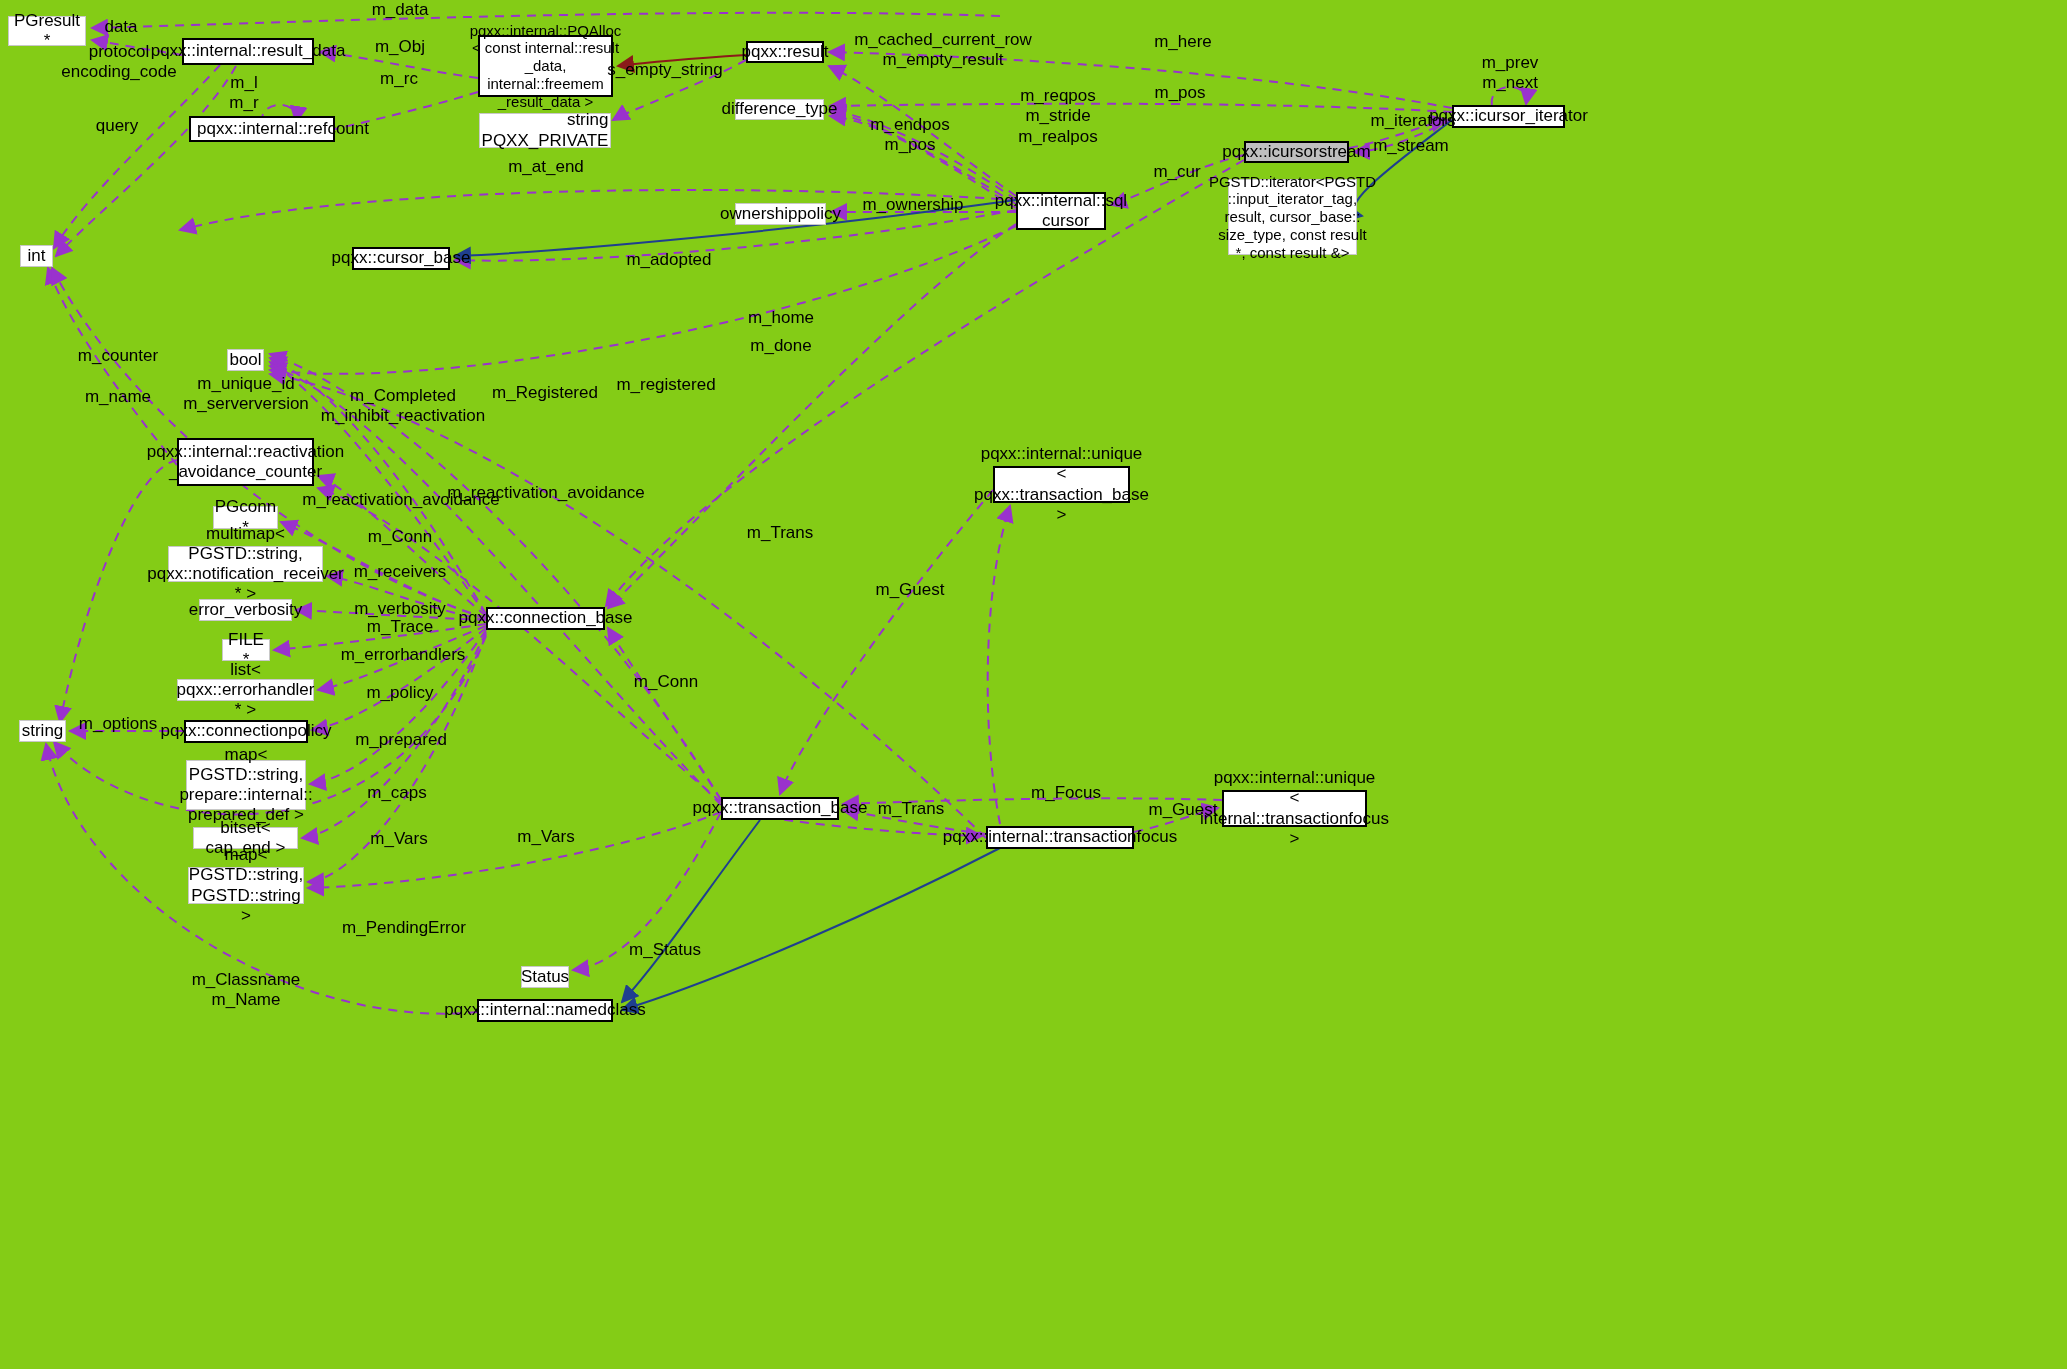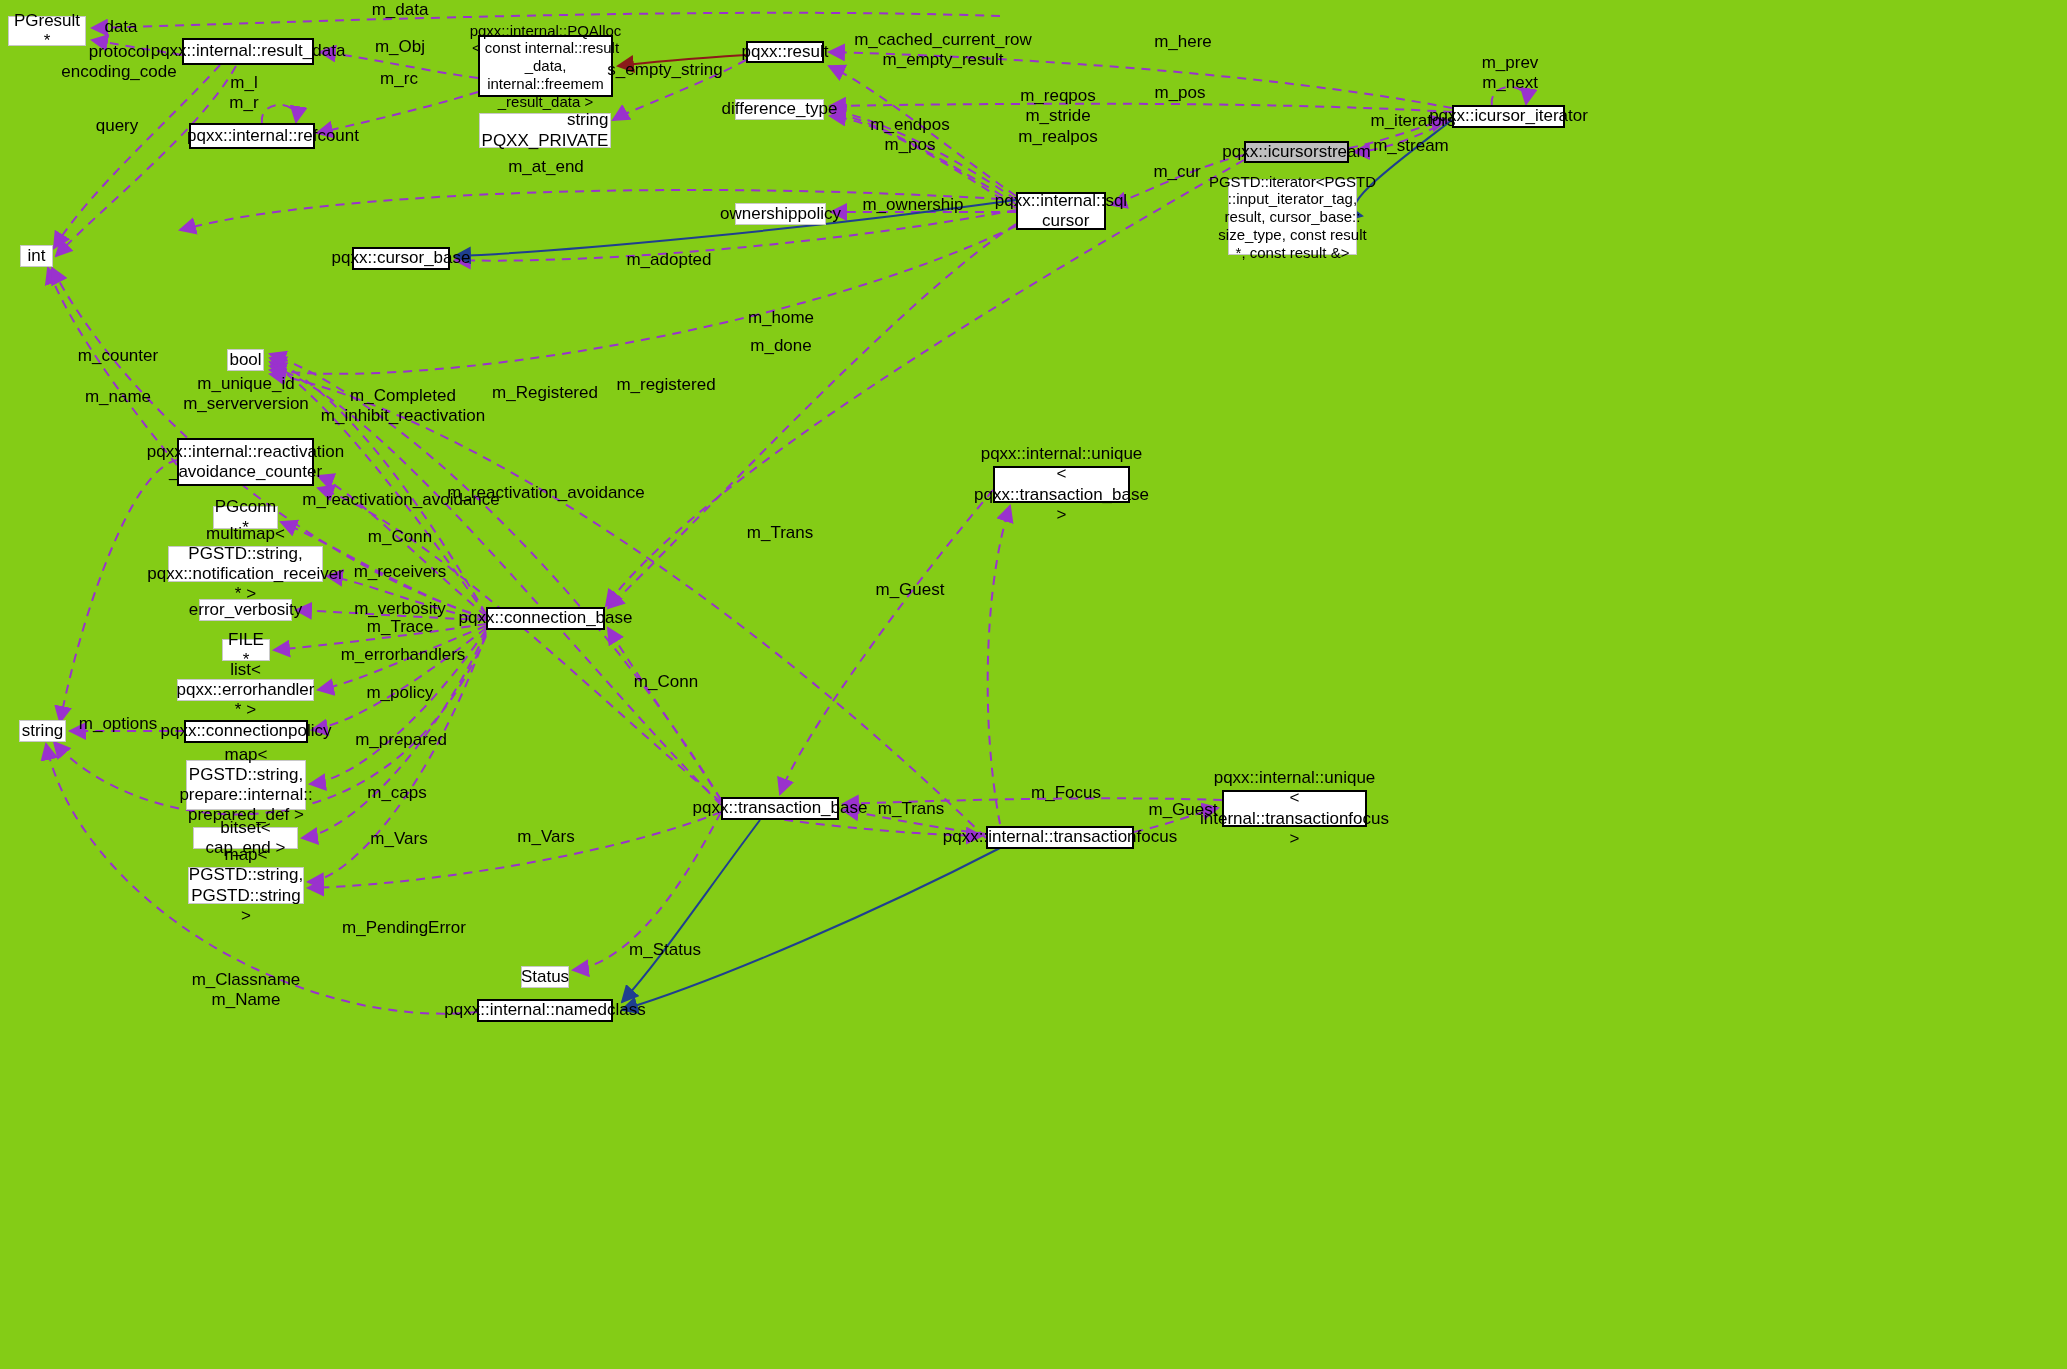--- a/index.html
+++ b/index.html
@@ -148,21 +148,21 @@
       <path d="M1000,848 C880,910 720,980 622,1010"></path>
     </g>
 
     <g fill="none" stroke="#8b1a1a" stroke-width="2" marker-end="url(#arr)">
       <path d="M746,55 C700,58 650,62 618,66"></path>
     </g>
   </svg>
 
   <div class="node thin" style="left:8px;top:16px;width:78px;height:30px;">PGresult *</div>
   <div class="node thick" style="left:182px;top:38px;width:132px;height:27px;">pqxx::internal::result_data</div>
-  <div class="node thick" style="left:189px;top:123px;width:126px;height:26px;padding-left:48px;">pqxx::internal::refcount</div>
+  <div class="node thick" style="left:189px;top:116px;width:146px;height:26px;padding-left:48px;">pqxx::internal::refcount</div>
   <div class="node thick" style="left:478px;top:35px;width:135px;height:62px;font-size:15px;">pqxx::internal::PQAlloc
 &lt; const internal::result
 _data, internal::freemem
 _result_data &gt;</div>
   <div class="node thin" style="left:479px;top:113px;width:132px;height:35px;text-align:right;">string PQXX_PRIVATE</div>
   <div class="node thick" style="left:746px;top:41px;width:78px;height:22px;">pqxx::result</div>
   <div class="node thin" style="left:735px;top:99px;width:89px;height:21px;">difference_type</div>
   <div class="node thin" style="left:20px;top:245px;width:33px;height:22px;">int</div>
   <div class="node thick" style="left:352px;top:247px;width:98px;height:23px;">pqxx::cursor_base</div>
   <div class="node thin" style="left:735px;top:203px;width:91px;height:22px;">ownershippolicy</div>

